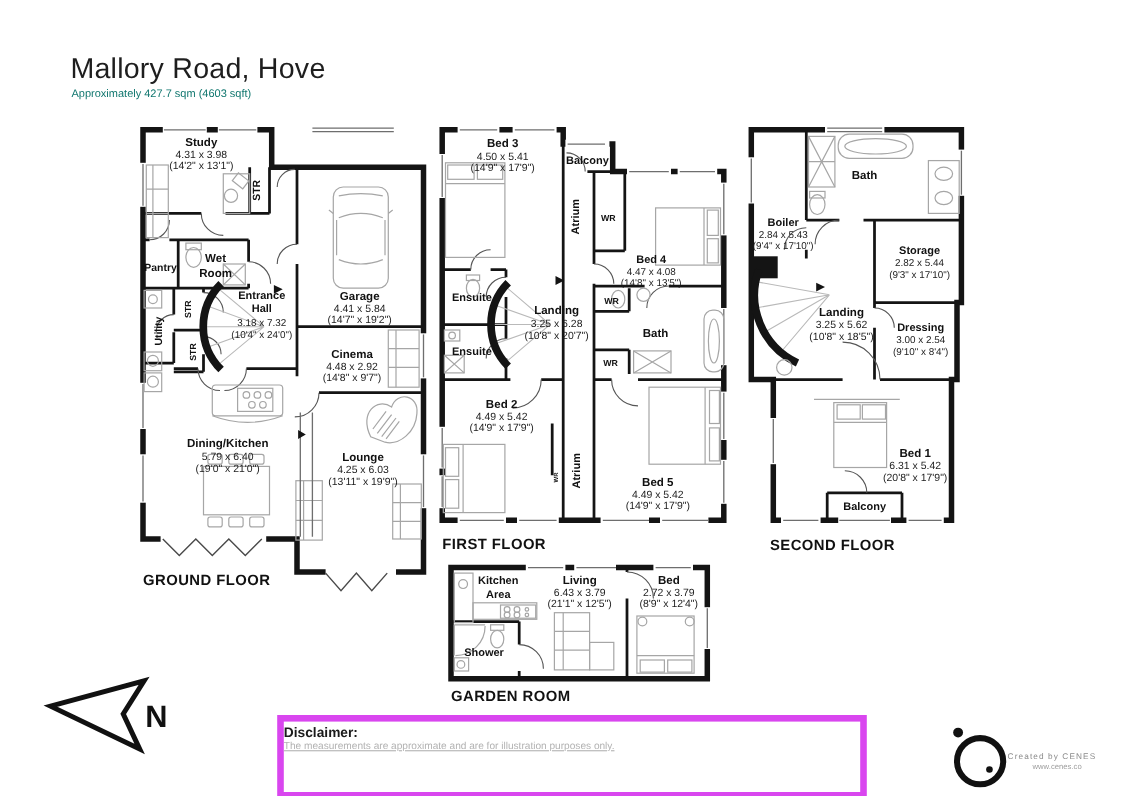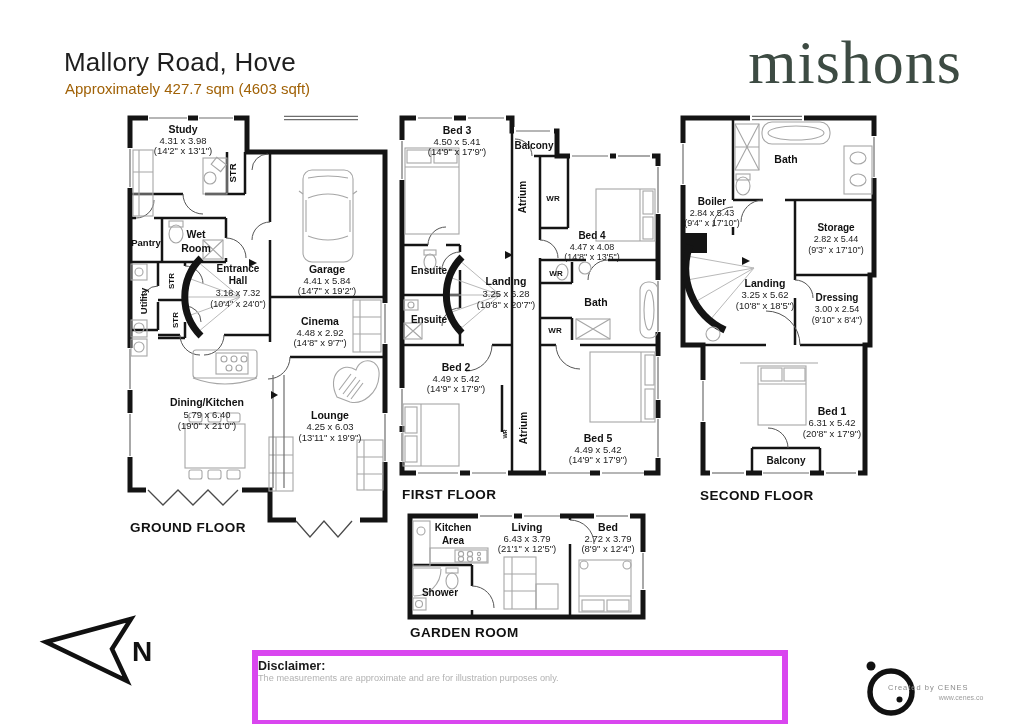--- a/index.html
+++ b/index.html
@@ -1,20 +1,20 @@
 <!DOCTYPE html>
 <html><head>
 <meta charset="utf-8">
 <style>
   html,body{margin:0;padding:0;background:#fff;}
   #canvas{position:relative;width:1024px;height:724px;background:#fff;overflow:hidden;
           font-family:"Liberation Sans",sans-serif;}
   .abs{position:absolute;}
   .title{left:64px;top:47px;font-size:26px;color:#1e1e1e;letter-spacing:.2px;}
-  .subtitle{left:65px;top:80px;font-size:15px;color:#a16207;}
+  .subtitle{left:65px;top:80px;font-size:10px;color:#0f766e;}
   .brand{top:31px;right:62px;font-family:"Liberation Serif",serif;font-size:62px;
          color:#3d4b43;letter-spacing:1px;line-height:1;}
   svg{position:absolute;overflow:visible;}
   svg text{font-family:"Liberation Sans",sans-serif;}
   .rn{font-weight:bold;font-size:10.5px;fill:#111;text-anchor:middle;}
   .rd{font-size:9.5px;fill:#1c1c1c;text-anchor:middle;}
   .rs{font-weight:bold;font-size:8px;fill:#111;text-anchor:middle;}
   .rv{font-weight:bold;font-size:9.5px;fill:#111;text-anchor:middle;}
   .rt{font-weight:bold;font-size:5.5px;fill:#111;text-anchor:middle;}
   .fl{font-weight:bold;font-size:13.5px;fill:#111;letter-spacing:.4px;}
@@ -22,32 +22,31 @@
   .w5{stroke-width:5;} .w25{stroke-width:2.5;}
   .win{stroke:#6e6e6e;stroke-width:1.2;fill:none;}
   .wb{fill:#fff;stroke:none;}
   .door{stroke:#555;stroke-width:1;fill:none;}
   .fur{stroke:#a6a6a6;stroke-width:1.1;fill:none;}
   .tread{stroke:#b9b9b9;stroke-width:1;fill:none;}
   .sarc{stroke:#141414;stroke-width:7;fill:none;}
   .zz{stroke:#4a4a4a;stroke-width:1.3;fill:none;}
   .disc{left:252px;top:650px;width:524px;height:64px;border:6px solid #d946ef;text-align:left;}
   .disc .dt{font-size:12.5px;font-weight:bold;color:#1b1b1b;margin-top:3px;}
-  .disc .dl{font-size:9.2px;color:#b2b2b2;line-height:11.6px;}
-  .credit-text{left:888px;top:683px;font-size:7.5px;letter-spacing:1px;color:#8b8b8b;white-space:nowrap;}
+  .disc .dl{font-size:9.2px;color:#b2b2b2;line-height:11.6px;text-decoration:underline;}
+  .credit-text{left:916px;top:683px;font-size:7.5px;letter-spacing:1px;color:#8b8b8b;white-space:nowrap;}
   .credit-url{left:916px;top:694px;width:90px;text-align:center;font-size:7px;color:#9d9d9d;}
 </style>
 </head>
 <body>
 
 <div id="canvas">
 
   <div class="abs title">Mallory Road, Hove</div>
   <div class="abs subtitle">Approximately 427.7 sqm (4603 sqft)</div>
-  <div class="abs brand">mishons</div>
 
   <svg style="left:125px;top:108px" width="278" height="432" viewBox="125 108 278 432">
     <g>
       <path class="wall w5" d="M130,118 H247 V152 H385 V520 H270 V490 H130 Z"></path>
       <path class="wall w25" d="M130,194 H183 M205,194 H245 M227,152 V194 M245,152 V194
         M270,152 V222 M270,240 V297 M130,218 H136 M154,218 H226 M162,218 V262 M226,218 V238 M226,258 V262
         M130,262 H226 M158,262 V286 M158,302 V330 M130,330 H158
         M185,262 V266 M185,284 V306 M185,322 V338 M158,300 H185 M158,338 H185
         M158,335 H180 M224,335 H270 M270,297 V342 M270,297 H385 M290,357 H385"></path>
     </g>

